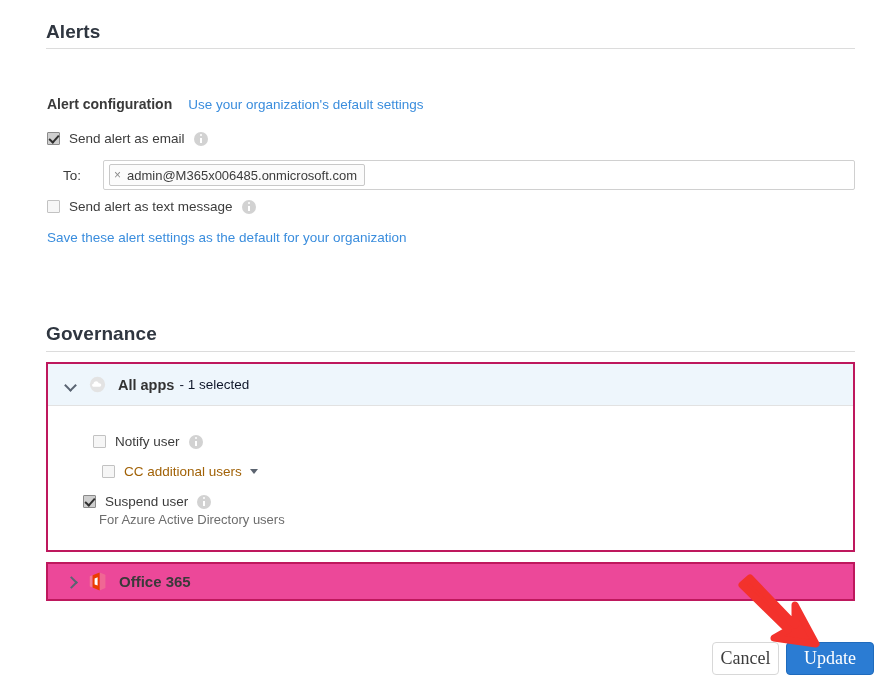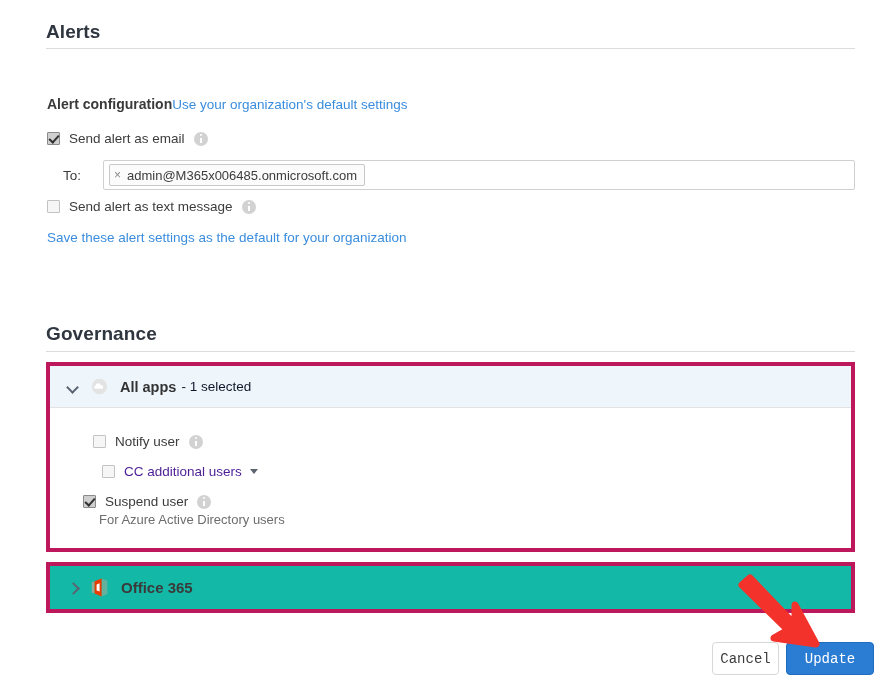--- a/index.html
+++ b/index.html
@@ -53,21 +53,21 @@
   .alert-config-label {
     font-size: 14px;
     font-weight: bold;
     color: #3a3a3a;
   }
   .link {
     color: #3a8ddd;
     font-size: 13.5px;
     cursor: pointer;
   }
-  .alert-config-link { margin-left: 0; }
+  .alert-config-link { margin-left: 16px; }
 
   
   .cbox-row {
     position: absolute;
     display: flex;
     align-items: center;
     white-space: nowrap;
   }
   .cbox {
     width: 13px;
@@ -179,21 +179,21 @@
     line-height: 1;
     cursor: pointer;
   }
 
   
   .gov-panel {
     position: absolute;
     left: 46px;
     width: 809px;
     box-sizing: border-box;
-    border: 4px solid #be185d;
+    border: 2px solid #be185d;
     background: #ffffff;
   }
   .gov-panel.all-apps {
     top: 362px;
     height: 190px;
   }
   .gov-head {
     height: 42px;
     background: #eef6fc;
     border-bottom: 1px solid #e2e2e2;
@@ -264,22 +264,22 @@
     border-right: 4px solid transparent;
     border-top: 5px solid #5c6470;
     margin-left: 8px;
     vertical-align: middle;
     cursor: pointer;
   }
 
   
   .gov-panel.office {
     top: 562px;
-    height: 51px;
-    background: #14b8a6;
+    height: 39px;
+    background: #ec4899;
   }
   .office-head {
     height: 100%;
     display: flex;
     align-items: center;
     padding-left: 16px;
     box-sizing: border-box;
     cursor: pointer;
   }
   .o365-icon {
@@ -293,27 +293,27 @@
     font-size: 15px;
     font-weight: bold;
     color: #3a3a3a;
   }
 
   
   .btn {
     position: absolute;
     height: 33px;
     box-sizing: border-box;
-    font-size: 14px;
+    font-size: 18px;
     border-radius: 4px;
     display: flex;
     align-items: center;
     justify-content: center;
     cursor: pointer;
-    font-family: Liberation Mono, monospace;
+    font-family: Liberation Serif, serif;
   }
   .btn-cancel {
     left: 712px;
     top: 642px;
     width: 67px;
     background: #ffffff;
     border: 1px solid #d8d8d8;
     color: #3c3c3c;
   }
   .btn-update {
@@ -389,21 +389,21 @@
   </div>
 
   <div class="cbox-row" style="left:93px; top:434px;">
     <span class="cbox light"></span>
     <span class="cbox-label">Notify user</span>
     <span class="info-icon"></span>
   </div>
 
   <div class="cbox-row" style="left:102px; top:464px;">
     <span class="cbox light"></span>
-    <span class="cbox-label" style="color:#4c1d95;">CC additional users</span>
+    <span class="cbox-label" style="color:#a16207;">CC additional users</span>
     <span class="caret-down"></span>
   </div>
 
   <div class="cbox-row" style="left:83px; top:494px;justify-content:center;">
     <span class="cbox checked"></span>
     <span class="cbox-label">Suspend user</span>
     <span class="info-icon"></span>
   </div>
   <div class="gov-note">For Azure Active Directory users</div>
 

